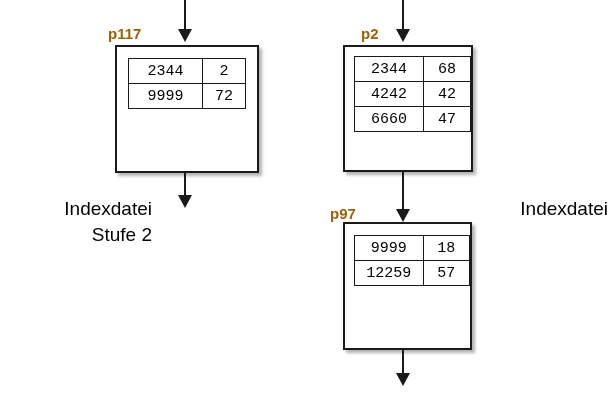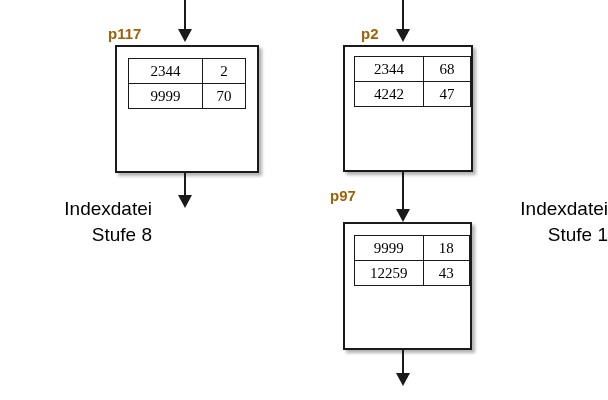--- a/index.html
+++ b/index.html
@@ -49,21 +49,21 @@
     border-collapse: collapse;
     table-layout: fixed;
     background: #ffffff;
   }
   .entry-table td {
     border: 1.5px solid #1a1a1a;
     height: 24px;
     text-align: center;
     vertical-align: middle;
     font-size: 15px;
-    font-family: Liberation Serif, serif;
+    font-family: Liberation Mono, monospace;
     color: #000000;
     padding: 0;
   }
   .col-key   { width: 73px; }
   .col-ptr   { width: 42px; }
 
   .col-key-s { width: 68px; }
   .col-ptr-s { width: 46px; }
 
   
@@ -115,21 +115,21 @@
 
   <div class="page-box" style="left:115px; top:45px; width:144px; height:128px;">
     <table class="entry-table" style="left:11px; top:11px;">
       <tbody>
         <tr>
           <td class="col-key">2344</td>
           <td class="col-ptr">2</td>
         </tr>
         <tr>
           <td class="col-key">9999</td>
-          <td class="col-ptr">70</td>
+          <td class="col-ptr">72</td>
         </tr>
       </tbody>
     </table>
   </div>
 
   <div class="arrow" style="left:178px; top:173px; width:14px; height:35px;">
     <div class="shaft" style="height:23px;"></div>
     <div class="head"></div>
   </div>
 
@@ -142,56 +142,59 @@
 
   <div class="page-box" style="left:343px; top:45px; width:130px; height:127px;">
     <table class="entry-table" style="left:9px; top:9px;">
       <tbody>
         <tr>
           <td class="col-key-s">2344</td>
           <td class="col-ptr-s">68</td>
         </tr>
         <tr>
           <td class="col-key-s">4242</td>
+          <td class="col-ptr-s">42</td>
+        </tr>
+        <tr>
+          <td class="col-key-s">6660</td>
           <td class="col-ptr-s">47</td>
         </tr>
       </tbody>
     </table>
   </div>
 
   <div class="arrow" style="left:396px; top:172px; width:14px; height:50px;">
     <div class="shaft" style="height:38px;"></div>
     <div class="head"></div>
   </div>
 
-  <div class="page-label" style="left:330px; top:188px;">p97</div>
+  <div class="page-label" style="left:330px; top:206px;">p97</div>
 
   <div class="page-box" style="left:343px; top:222px; width:129px; height:128px;">
     <table class="entry-table" style="left:9px; top:11px;">
       <tbody>
         <tr>
           <td class="col-key-s">9999</td>
           <td class="col-ptr-s">18</td>
         </tr>
         <tr>
           <td class="col-key-s">12259</td>
-          <td class="col-ptr-s">43</td>
+          <td class="col-ptr-s">57</td>
         </tr>
       </tbody>
     </table>
   </div>
 
   <div class="arrow" style="left:396px; top:350px; width:14px; height:36px;">
     <div class="shaft" style="height:24px;"></div>
     <div class="head"></div>
   </div>
 
   <div class="caption" style="left:12px; top:196px; width:140px;">
     <div>Indexdatei</div>
-    <div>Stufe 8</div>
+    <div>Stufe 2</div>
   </div>
 
   <div class="caption" style="left:490px; top:196px; width:118px;">
     <div>Indexdatei</div>
-    <div>Stufe 1</div>
   </div>
 
 </div>
 
 </body></html>

